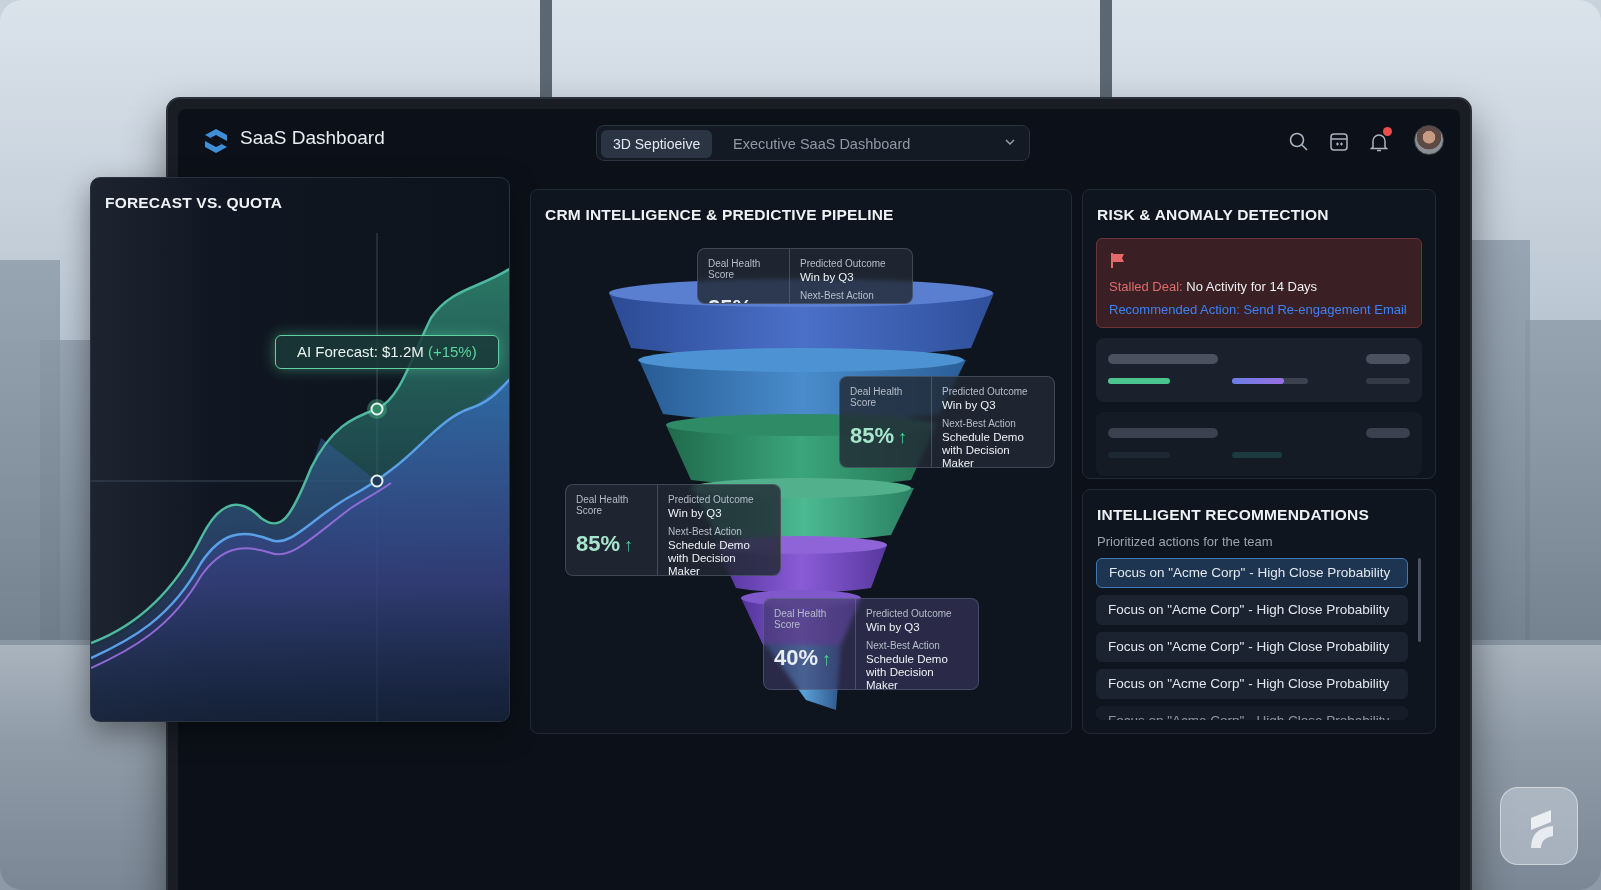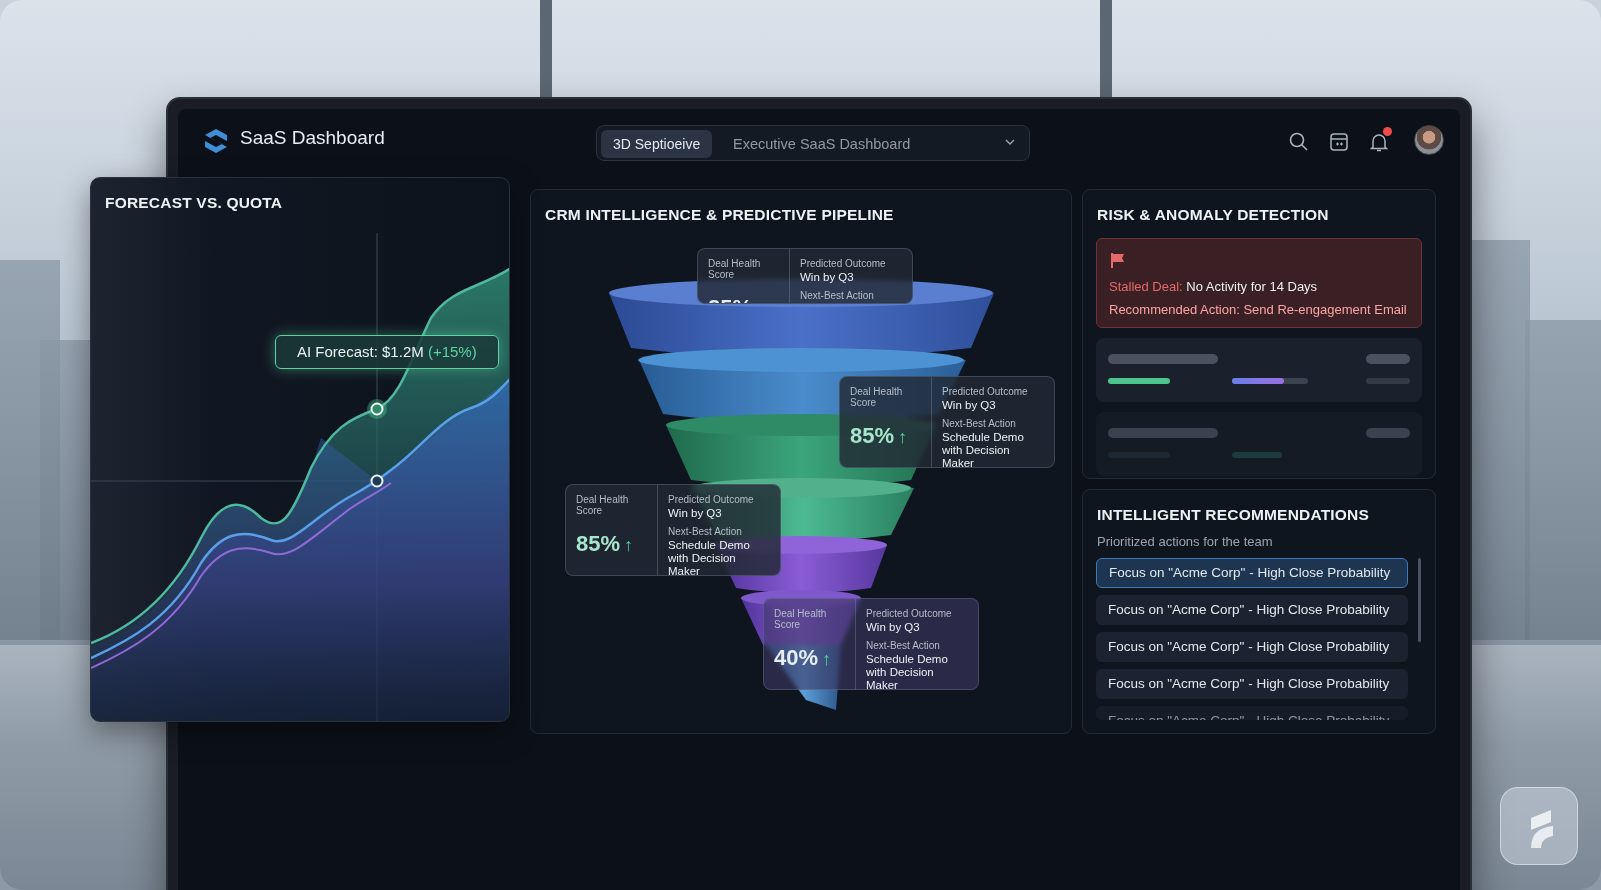--- a/index.html
+++ b/index.html
@@ -49,21 +49,21 @@
 .card .lab{font-size:10px;color:#b5bec9}
 .card .pct{font-size:22px;font-weight:bold;color:#e8edf3;margin-top:15px}
 .card .pct.green{color:#a7e6cc}
 .card .arrow{color:#4fd39a;font-size:18px;margin-left:4px}
 .card .val{font-size:11.5px;font-weight:normal;color:#eef2f6;margin-top:2px;line-height:13px}
 .card .lab2{font-size:10px;color:#b5bec9;margin-top:6px}
 .alert{position:absolute;left:13px;top:48px;width:326px;height:90px;border-radius:6px;background:#3a1f24;border:1px solid #6d3437}
 .alert .flag{position:absolute;left:12px;top:12px}
 .alert .l1{position:absolute;left:12px;top:40px;font-size:13px;color:#eef0f2}
 .alert .l1 .k{color:#e46a6a}
-.alert .l2{position:absolute;left:12px;top:63px;font-size:13px;color:#fca5a5}
+.alert .l2{position:absolute;left:12px;top:63px;font-size:13px;color:#3b82f6}
 .skel{position:absolute;left:13px;width:326px;height:64px;border-radius:8px;background:#1a212c}
 .bar{position:absolute;height:10px;border-radius:5px;background:#3b4350}
 .recs .sub{position:absolute;left:14px;top:44px;font-size:13px;color:#9aa4b0}
 .rec{position:absolute;left:13px;width:312px;height:30px;border-radius:6px;background:#1c2330;color:#e3e8ee;font-size:13.5px;line-height:30px;padding-left:12px}
 .rec.active{background:#1d3550;border:1.5px solid #3f7ab8;line-height:27px}
 .scroll{position:absolute;right:14px;top:68px;width:3px;height:84px;border-radius:2px;background:#4b5462}
 .corner-logo{position:absolute;left:1500px;top:787px;width:78px;height:78px;border-radius:18px;background:rgba(200,210,220,.55);border:1px solid rgba(255,255,255,.45)}
 </style>
 </head>
 <body>

